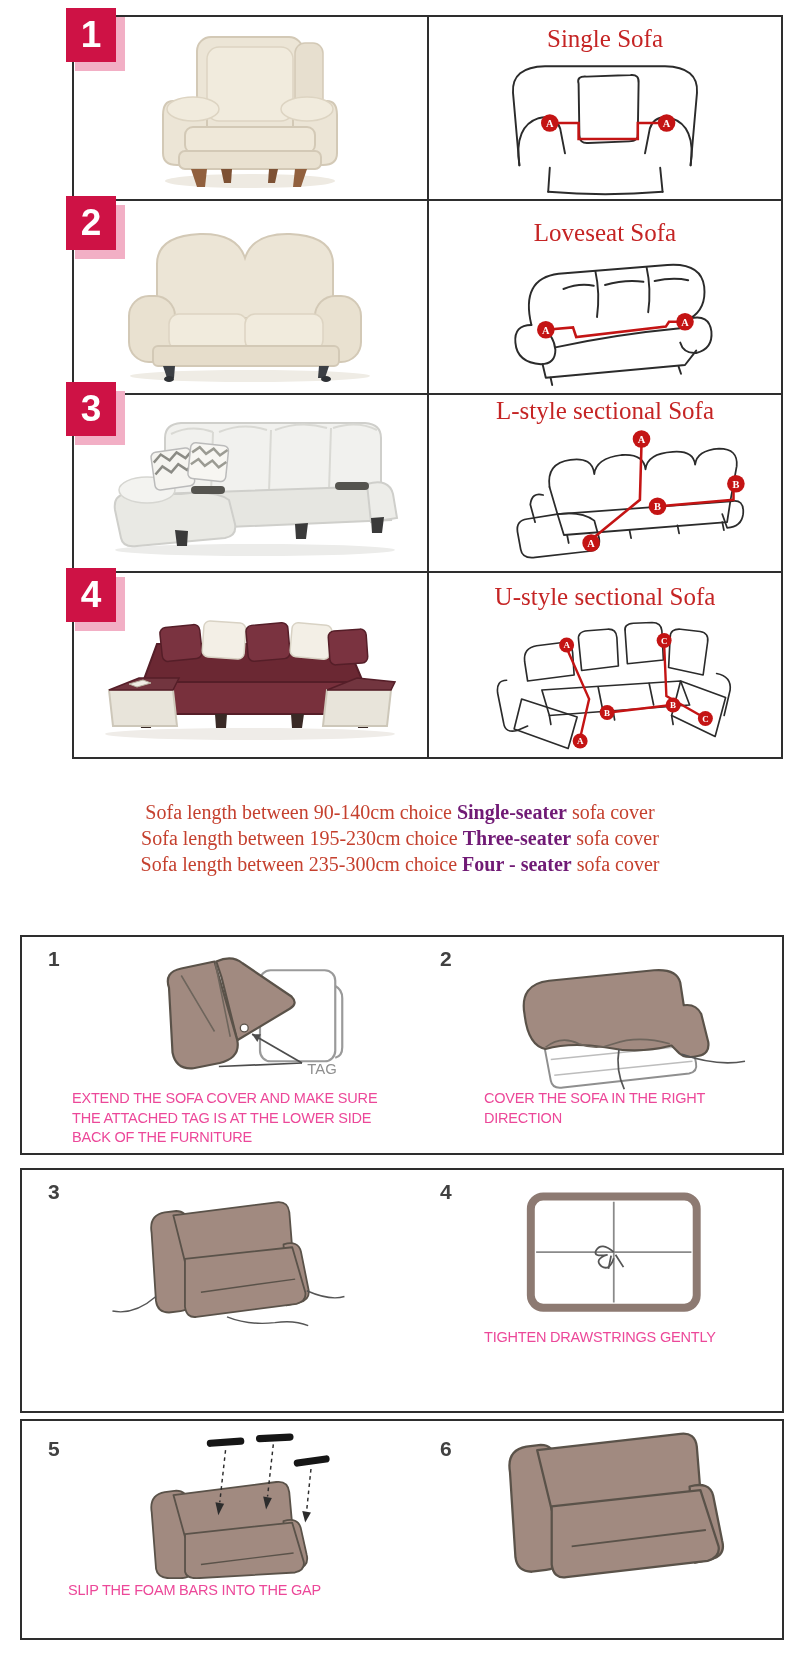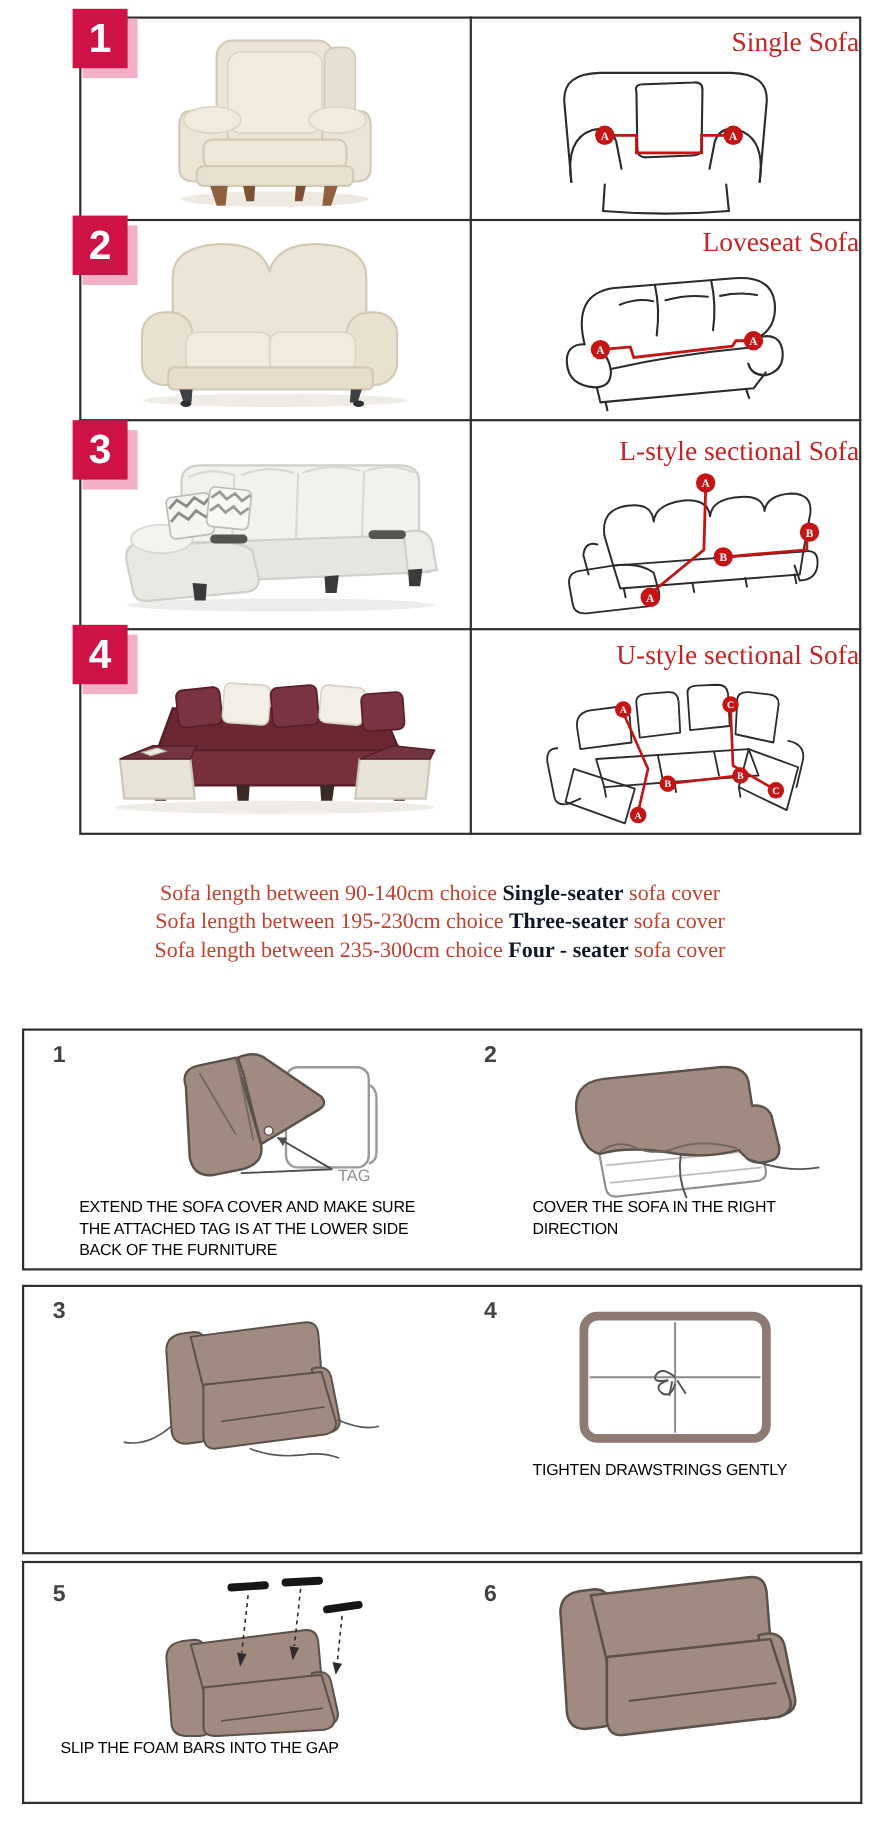--- a/index.html
+++ b/index.html
@@ -8,38 +8,38 @@
 
   
   .table-frame{position:absolute;left:72px;top:15px;width:711px;height:744px;
                border:2px solid #2e2e2e;box-sizing:border-box;}
   .table-vline{position:absolute;left:427px;top:15px;width:2px;height:744px;background:#2e2e2e;}
   .trow{position:absolute;left:72px;width:711px;height:186px;}
   .trow .hline{position:absolute;left:0;bottom:0;width:100%;height:2px;background:#2e2e2e;}
   .photo-cell{position:absolute;left:2px;top:2px;width:351px;height:182px;
               display:flex;align-items:center;justify-content:center;}
   .diagram-cell{position:absolute;left:357px;top:2px;width:352px;height:182px;}
-  .row-title{position:absolute;left:0;top:8px;width:100%;text-align:right;
+  .row-title{position:absolute;left:0;top:8px;width:100%;text-align:center;
              font-family:"Liberation Serif",serif;font-size:25px;color:#c52424;}
   .diagram-svg{position:absolute;left:6px;top:34px;}
 
   
   .badge{position:absolute;left:66px;width:50px;height:54px;background:#ce1245;
          box-shadow:9px 9px 0 #f2afc5;display:flex;align-items:center;justify-content:center;
          color:#fff;font-size:37px;font-weight:bold;z-index:5;}
 
   
   .guide{position:absolute;left:0;top:799px;width:800px;text-align:center;
          font-family:"Liberation Serif",serif;font-size:20px;line-height:26px;color:#c5402e;}
-  .guide b{font-weight:bold;color:#0f172a;margin-top:32px;}
+  .guide b{font-weight:bold;color:#701a75;margin-top:32px;}
 
   
   .ibox{position:absolute;left:20px;width:764px;border:2px solid #2e2e2e;box-sizing:border-box;background:#fff;}
   .stepnum{position:absolute;font-size:21px;font-weight:bold;color:#414141;}
-  .caption{position:absolute;font-size:14.5px;line-height:19.5px;color:#000000;
+  .caption{position:absolute;font-size:14.5px;line-height:19.5px;color:#ec4899;
            letter-spacing:-0.2px;}
   .ill{position:absolute;}
 </style>
 </head>
 <body>
 
 <div id="page">
 
   <div class="table-frame"></div>
   <div class="table-vline"></div>
@@ -91,21 +91,21 @@
         </g>
         <path d="M101,90 L137,90 L137,110 L211,110 L211,90 L247,90" fill="none" stroke="#c41414" stroke-width="3.2"></path>
         <circle cx="101" cy="90" r="11" fill="#c41414"></circle>
         <circle cx="247" cy="90" r="11" fill="#c41414"></circle>
         <text x="101" y="95" text-anchor="middle" font-family="Liberation Serif,serif" font-size="13" font-weight="bold" fill="#fff">A</text>
         <text x="247" y="95" text-anchor="middle" font-family="Liberation Serif,serif" font-size="13" font-weight="bold" fill="#fff">A</text>
       </svg>
     </div>
   </div>
 
-  <div class="trow" style="top:197px">
+  <div class="trow" style="top:209px">
     <div class="hline"></div>
     <div class="photo-cell">
       <svg width="290" height="168" viewBox="0 0 290 168">
         <ellipse cx="145" cy="158" rx="120" ry="6" fill="#efece5"></ellipse>
         <path d="M52,100 L52,46 Q52,18 95,16 Q132,15 140,40 Q148,15 185,16 Q228,18 228,46 L228,100 Z" fill="#ece5d6" stroke="#d3c9b6" stroke-width="2"></path>
         <rect x="24" y="78" width="46" height="66" rx="20" fill="#e9e1d0" stroke="#d3c9b6" stroke-width="2"></rect>
         <rect x="210" y="78" width="46" height="66" rx="20" fill="#e9e1d0" stroke="#d3c9b6" stroke-width="2"></rect>
         <rect x="64" y="96" width="78" height="36" rx="10" fill="#f1ebdd" stroke="#ddd4c2" stroke-width="1.5"></rect>
         <rect x="140" y="96" width="78" height="36" rx="10" fill="#f1ebdd" stroke="#ddd4c2" stroke-width="1.5"></rect>
         <rect x="48" y="128" width="186" height="20" rx="5" fill="#e6ddcb" stroke="#d3c9b6" stroke-width="2"></rect>
@@ -324,21 +324,21 @@
       </g>
       <g stroke="#2c2c2c" stroke-width="2" stroke-dasharray="5 5" fill="none">
         <path d="M168,32 L160,104"></path>
         <path d="M234,24 L226,96"></path>
         <path d="M286,58 L280,116"></path>
       </g>
       <path d="M154,104 l12,2 -8,16 z" fill="#2c2c2c"></path>
       <path d="M220,96 l12,2 -8,16 z" fill="#2c2c2c"></path>
       <path d="M274,116 l12,2 -8,14 z" fill="#2c2c2c"></path>
     </svg>
-    <div class="caption" style="left:33px;top:160px;width:330px">SLIP THE FOAM BARS INTO THE GAP</div>
+    <div class="caption" style="left:46px;top:160px;width:330px">SLIP THE FOAM BARS INTO THE GAP</div>
 
     <div class="stepnum" style="left:418px;top:16px">6</div>
     <svg class="ill" style="left:440px;top:2px" width="310" height="156" viewBox="0 0 340 172">
       <g fill="#a18a80" stroke="#5a5249" stroke-width="2.5" stroke-linejoin="round">
         <path d="M52,54 Q48,30 70,26 L86,24 Q100,24 102,40 L110,142 Q110,160 92,162 L76,164 Q60,164 58,148 Z"></path>
         <path d="M82,30 L240,12 Q256,10 258,26 L262,76 L98,96 Z"></path>
         <path d="M250,70 Q272,64 276,80 L286,130 Q290,146 274,150 L256,154 Z"></path>
         <path d="M98,92 L262,74 L282,136 Q284,148 270,152 L114,170 Q100,172 98,156 Z"></path>
       </g>
       <path d="M120,136 L268,118" fill="none" stroke="#5a5249" stroke-width="2"></path>

